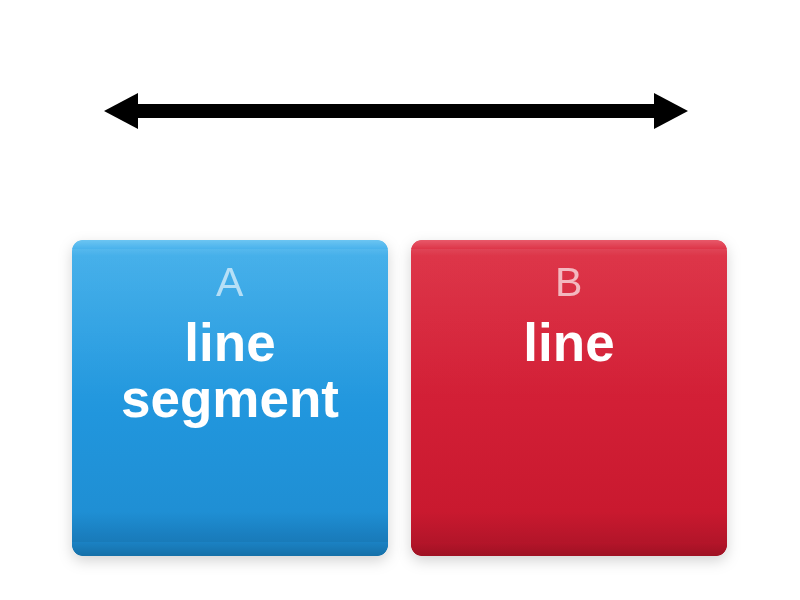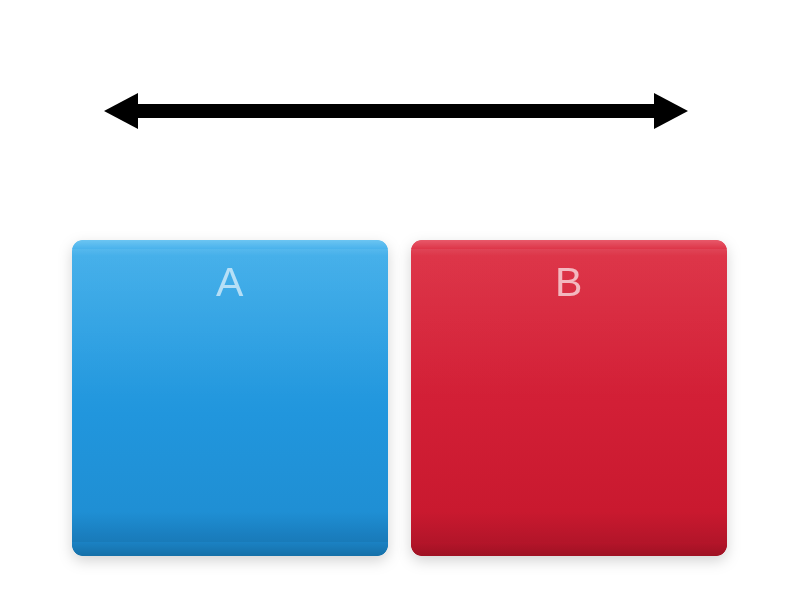--- a/index.html
+++ b/index.html
@@ -157,26 +157,28 @@
 
       <polygon points="592,27 558,9 558,45" fill="#000000"></polygon>
     </svg>
   </div>
 
   <div class="card card-a">
     <div class="card-face">
       <div class="gloss"></div>
       <div class="bevel-top"></div>
       <div class="card-letter">A</div>
+      <div class="card-label">line segment</div>
       <div class="bevel-bottom"></div>
     </div>
   </div>
 
   <div class="card card-b">
     <div class="card-face">
       <div class="gloss"></div>
       <div class="bevel-top"></div>
       <div class="card-letter">B</div>
+      <div class="card-label">line</div>
       <div class="bevel-bottom"></div>
     </div>
   </div>
 
 </div>
 
 </body></html>

